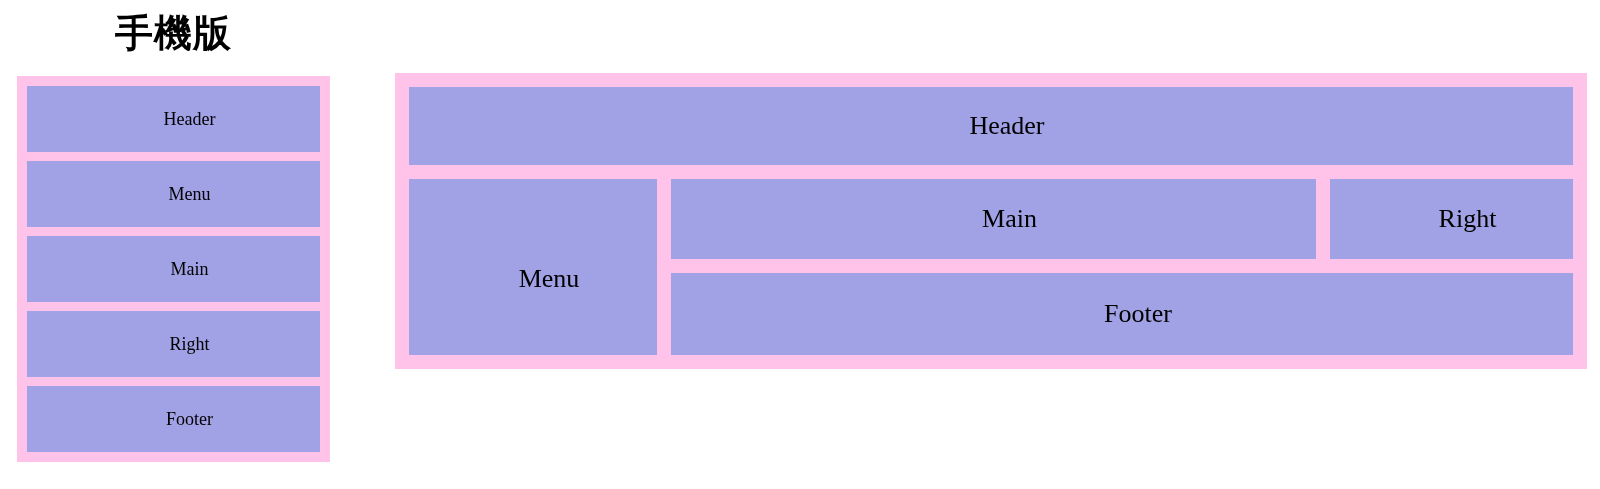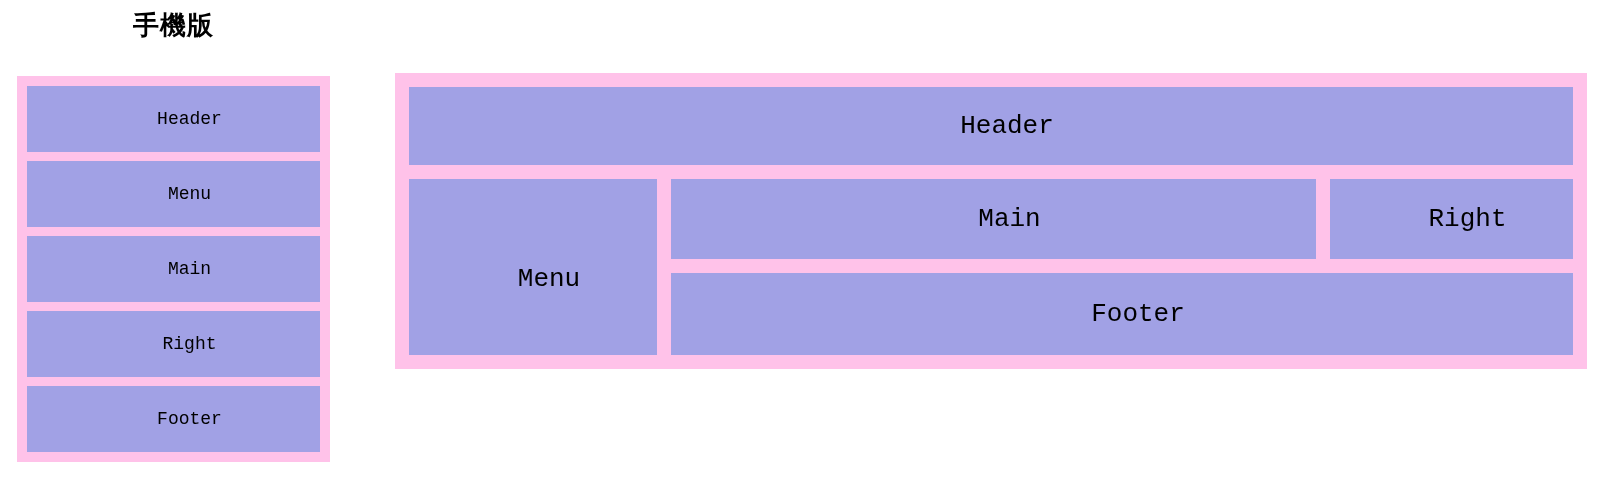--- a/index.html
+++ b/index.html
@@ -18,21 +18,21 @@
     height: 489px;
     background: var(--page-bg);
     overflow: hidden;
   }
 
   .panel-title {
     position: absolute;
     top: 8px;
     text-align: center;
     font-weight: bold;
-    font-size: 26px;
+    font-size: 38px;
     color: var(--label);
     letter-spacing: 1px;
   }
   .mobile-title  { left: 17px;  width: 313px; }
   .desktop-title { left: 395px; width: 1192px; }
 
   .frame {
     position: absolute;
     background: var(--pink);
   }
@@ -67,21 +67,21 @@
   .area-header { grid-column: 1 / 4; grid-row: 1 / 2; }
   .area-menu   { grid-column: 1 / 2; grid-row: 2 / 4;
                  align-items: flex-start; padding-top: 24px; }
   .area-main   { grid-column: 2 / 3; grid-row: 2 / 3; }
   .area-right  { grid-column: 3 / 4; grid-row: 2 / 3; }
   .area-footer { grid-column: 2 / 4; grid-row: 3 / 4; }
 
   .box {
     background: var(--purple);
     color: var(--label);
-    font-family: Liberation Mono, monospace;
+    font-family: Liberation Serif, serif;
     display: flex;
     align-items: center;
     justify-content: center;
     padding-left: 32px;
   }
 </style>
 </head>
 <body>
 
 <div class="canvas">

